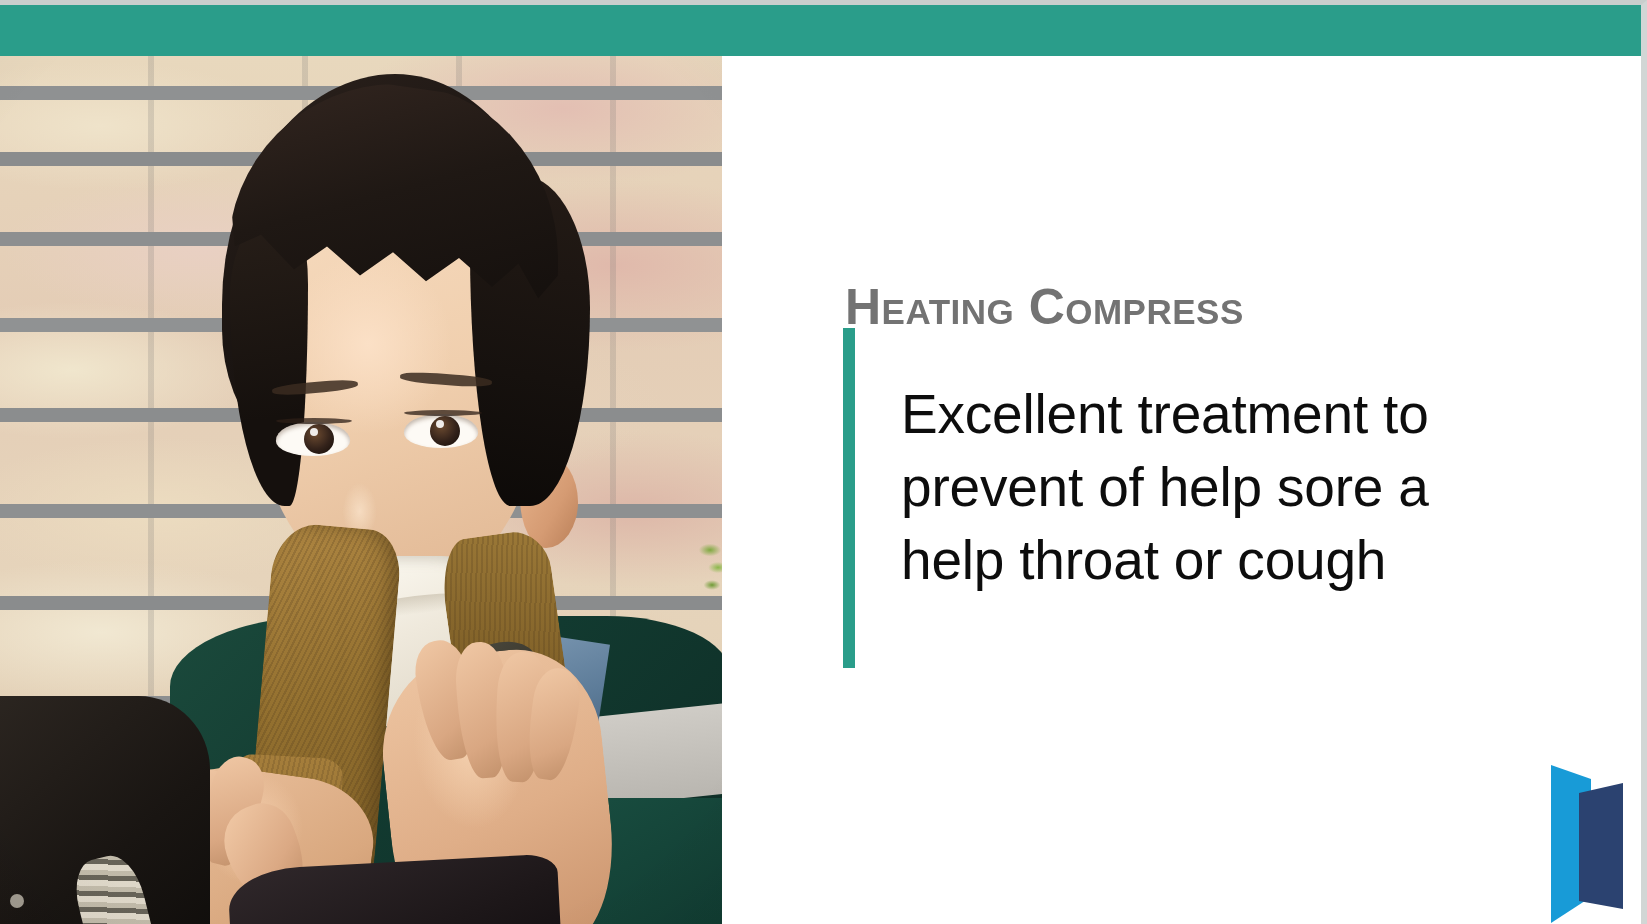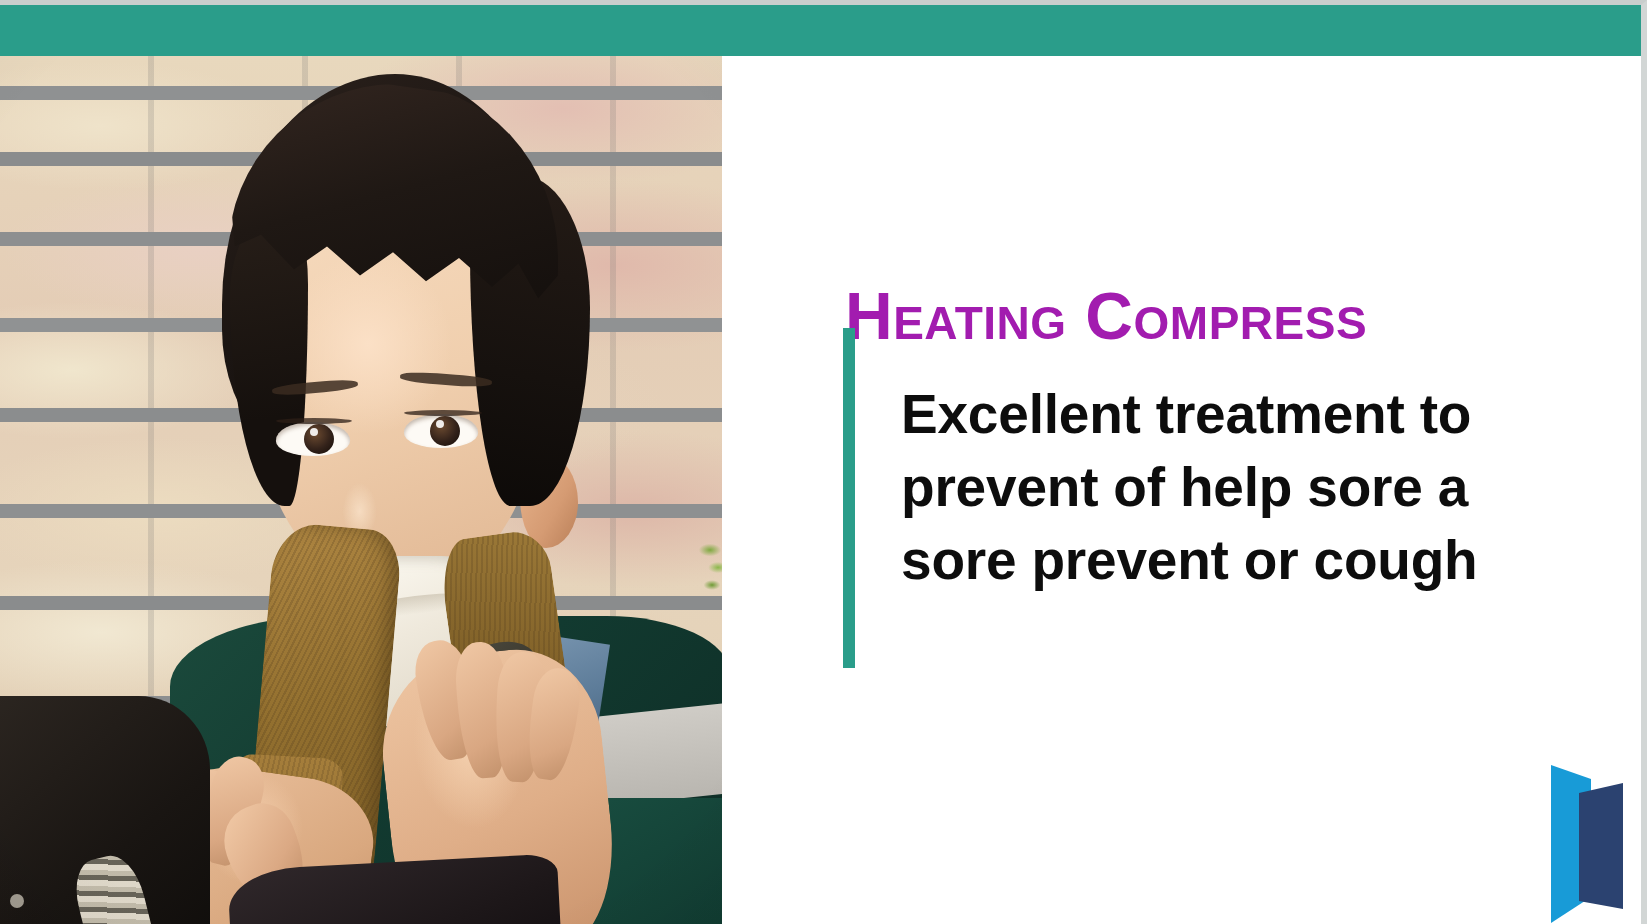--- a/index.html
+++ b/index.html
@@ -320,42 +320,42 @@
     position:absolute;
     left:722px; top:51px;
     width:919px; height:873px;
     background:#ffffff;
   }
   .title{
     position:absolute;
     left:123px; top:222px;
     font-family:"Liberation Sans", sans-serif;
     font-weight:bold;
-    font-size:66px;
+    font-size:50px;
     font-variant:small-caps;
     letter-spacing:0.5px;
-    color:#a21caf;
+    color:#737373;
     white-space:nowrap;
   }
   .quote-block{
     position:absolute;
     left:121px; top:272px;
     display:flex;
     align-items:flex-start;
   }
   .accent-bar{
     width:12px; height:340px;
     background:#2a9d8a;
     flex:0 0 auto;
   }
   .body-text{
     margin-left:46px;
     margin-top:50px;
     font-family:"Liberation Sans", sans-serif;
-    font-weight:700;
+    font-weight:400;
     font-size:55px;
     line-height:73px;
     color:#0d0d0d;
     letter-spacing:-0.2px;
     max-width:620px;
   }
   .body-text .ln{ display:block; white-space:nowrap; }
 
   
   .logo{
@@ -437,21 +437,21 @@
 
   <div class="content">
 
     <div class="title">Heating Compress</div>
 
     <div class="quote-block">
       <div class="accent-bar"></div>
       <div class="body-text">
         <span class="ln">Excellent treatment to</span>
         <span class="ln">prevent of help sore a</span>
-        <span class="ln">sore prevent or cough</span>
+        <span class="ln">help throat or cough</span>
       </div>
     </div>
 
   </div>
 
   <div class="logo">
     <svg width="160" height="180" viewBox="0 0 160 180" xmlns="http://www.w3.org/2000/svg">
       <polygon points="86,16 126,30 126,148 86,174" fill="#189bd7"></polygon>
       <polygon points="114,44 158,34 158,160 114,152" fill="#2b4270"></polygon>
     </svg>

